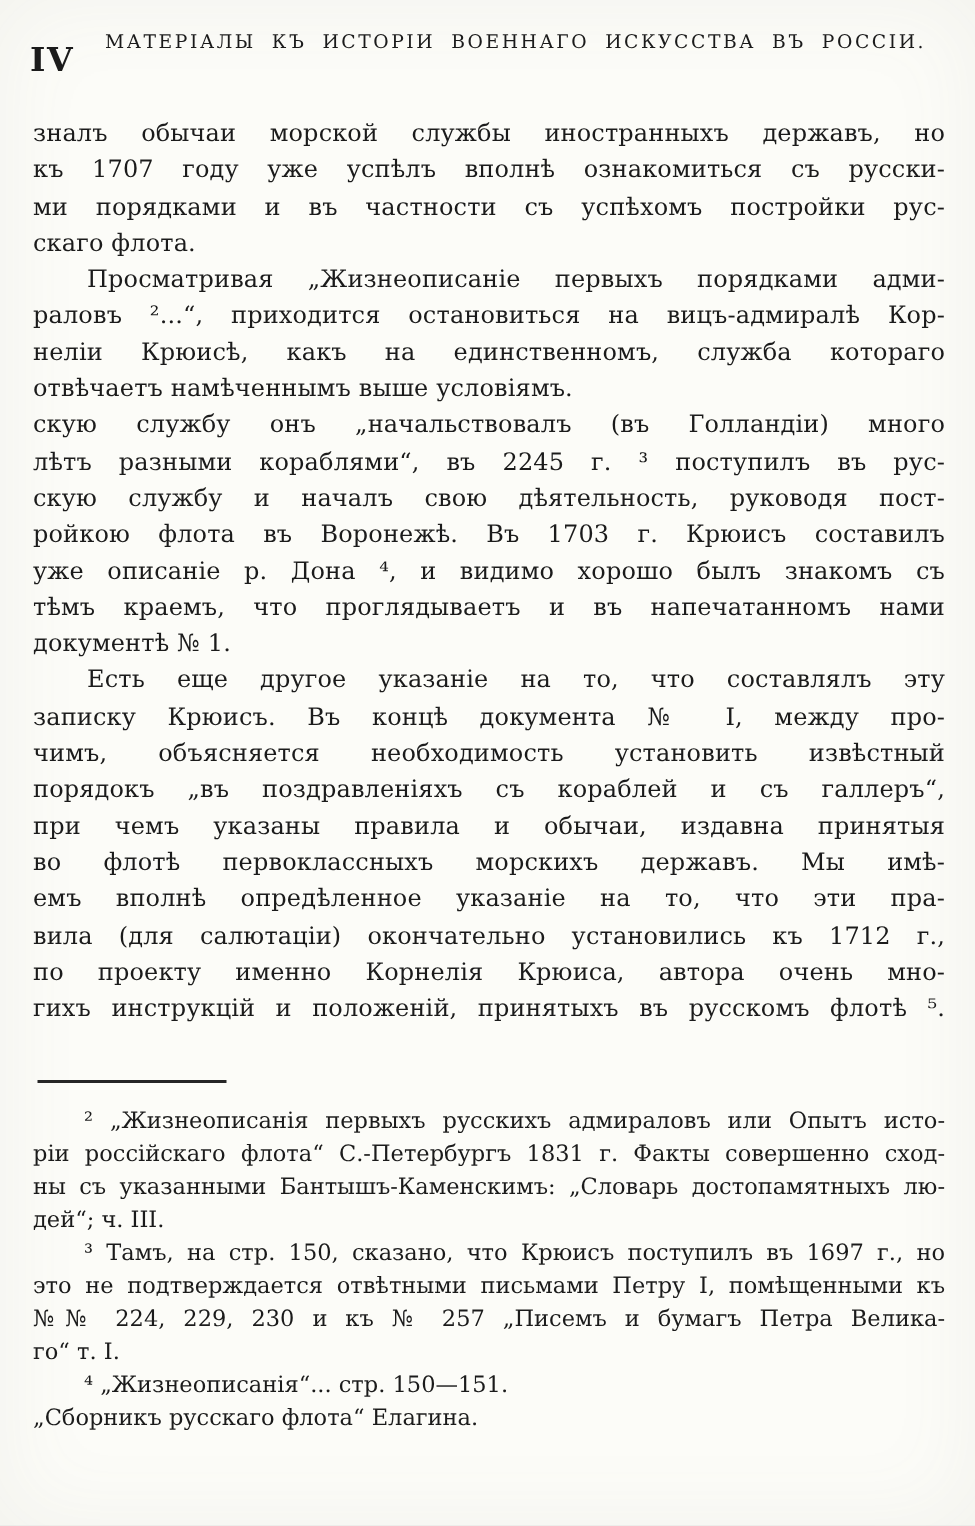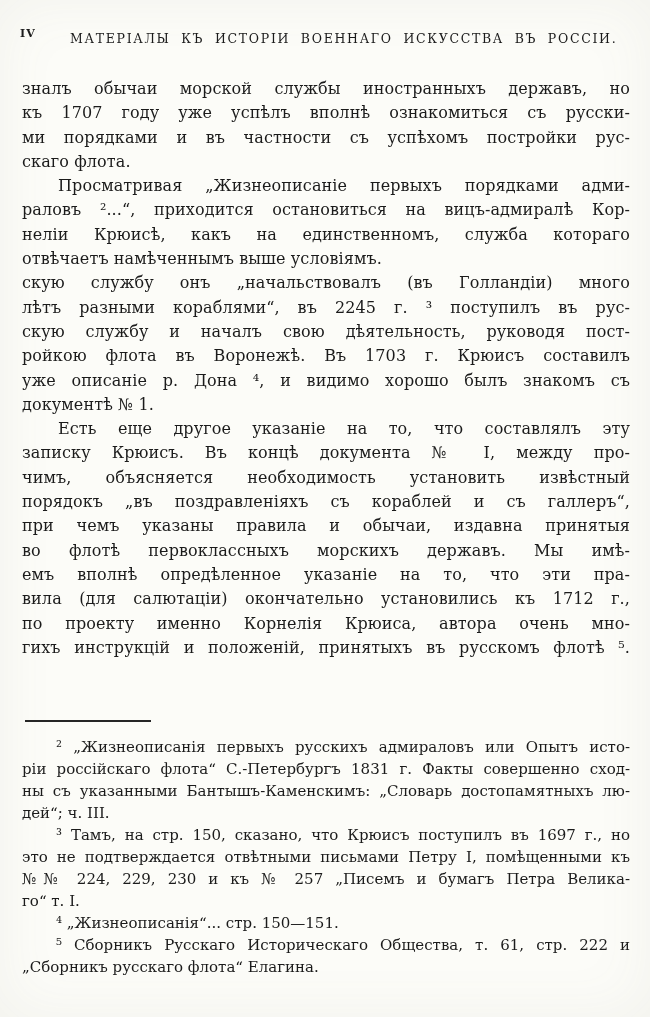--- a/index.html
+++ b/index.html
@@ -15,27 +15,27 @@
     background: var(--paper, #fcfcf9);
     color: var(--ink, #1b1b1b);
     font-family: "DejaVu Serif", "Liberation Serif", serif;
     overflow: hidden;
     box-shadow: inset 0 0 60px rgba(120,115,100,0.07);
   }
   .page-number {
     position: absolute;
     top: 27px;
     left: 20px;
-    font-size: 11px;
+    font-size: 22px;
     font-weight: bold;
     letter-spacing: 1px;
   }
   .running-title {
     position: absolute;
-    top: 31px;
+    top: 20px;
     left: 70px;
     right: 50px;
     text-align: center;
     font-size: 12.5px;
     letter-spacing: 1.7px;
     word-spacing: 5px;
     white-space: nowrap;
   }
   .body-text {
     position: absolute;
@@ -88,20 +88,21 @@
       <div class="text-line par-end">скаго флота.</div>
       <div class="text-line indent">Просматривая „Жизнеописаніе первыхъ порядками адми-</div>
       <div class="text-line">раловъ ²...“, приходится остановиться на вицъ-адмиралѣ Кор-</div>
       <div class="text-line">неліи Крюисѣ, какъ на единственномъ, служба котораго</div>
       <div class="text-line par-end">отвѣчаетъ намѣченнымъ выше условіямъ.</div>
       <div class="text-line">скую службу онъ „начальствовалъ (въ Голландіи) много</div>
       <div class="text-line">лѣтъ разными кораблями“, въ 2245 г. ³ поступилъ въ рус-</div>
       <div class="text-line">скую службу и началъ свою дѣятельность, руководя пост-</div>
       <div class="text-line">ройкою флота въ Воронежѣ. Въ 1703 г. Крюисъ составилъ</div>
       <div class="text-line">уже описаніе р. Дона ⁴, и видимо хорошо былъ знакомъ съ</div>
+      <div class="text-line">тѣмъ краемъ, что проглядываетъ и въ напечатанномъ нами</div>
       <div class="text-line par-end">документѣ № 1.</div>
       <div class="text-line indent">Есть еще другое указаніе на то, что составлялъ эту</div>
       <div class="text-line">записку Крюисъ. Въ концѣ документа № I, между про-</div>
       <div class="text-line">чимъ, объясняется необходимость установить извѣстный</div>
       <div class="text-line">порядокъ „въ поздравленіяхъ съ кораблей и съ галлеръ“,</div>
       <div class="text-line">при чемъ указаны правила и обычаи, издавна принятыя</div>
       <div class="text-line">во флотѣ первоклассныхъ морскихъ державъ. Мы имѣ-</div>
       <div class="text-line">емъ вполнѣ опредѣленное указаніе на то, что эти пра-</div>
       <div class="text-line">вила (для салютаціи) окончательно установились къ 1712 г.,</div>
       <div class="text-line">по проекту именно Корнелія Крюиса, автора очень мно-</div>
@@ -113,17 +114,16 @@
   <div class="footnotes">
       <div class="text-line indent">² „Жизнеописанія первыхъ русскихъ адмираловъ или Опытъ исто-</div>
       <div class="text-line">ріи россійскаго флота“ С.-Петербургъ 1831 г. Факты совершенно сход-</div>
       <div class="text-line">ны съ указанными Бантышъ-Каменскимъ: „Словарь достопамятныхъ лю-</div>
       <div class="text-line par-end">дей“; ч. III.</div>
       <div class="text-line indent">³ Тамъ, на стр. 150, сказано, что Крюисъ поступилъ въ 1697 г., но</div>
       <div class="text-line">это не подтверждается отвѣтными письмами Петру I, помѣщенными къ</div>
       <div class="text-line">№№ 224, 229, 230 и къ № 257 „Писемъ и бумагъ Петра Велика-</div>
       <div class="text-line par-end">го“ т. I.</div>
       <div class="text-line indent par-end">⁴ „Жизнеописанія“... стр. 150—151.</div>
-      <div class="text-line indent">⁵ Сборникъ Русскаго Историческаго Общества, т. 61, стр. 222 и</div>
       <div class="text-line par-end">„Сборникъ русскаго флота“ Елагина.</div>
     </div>
 
 </div>
 
 </body></html>

